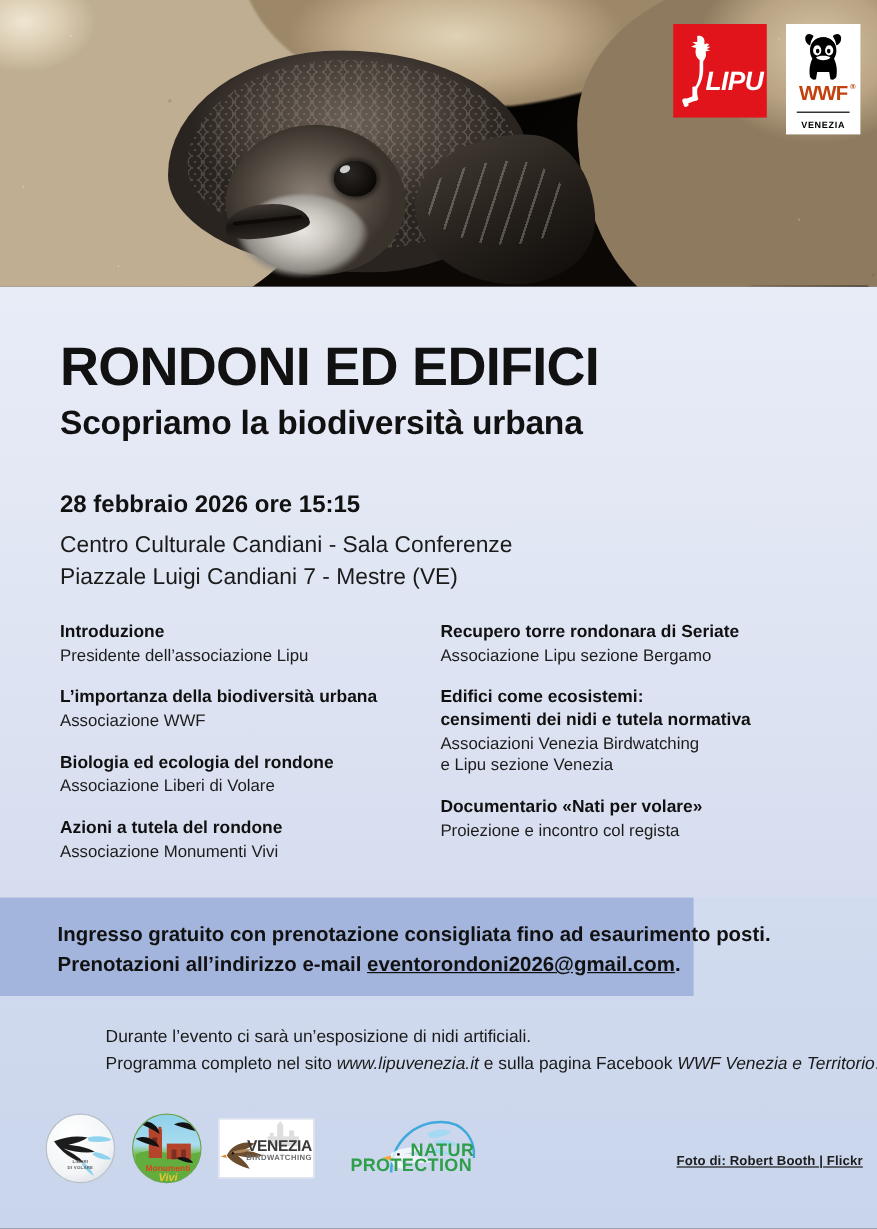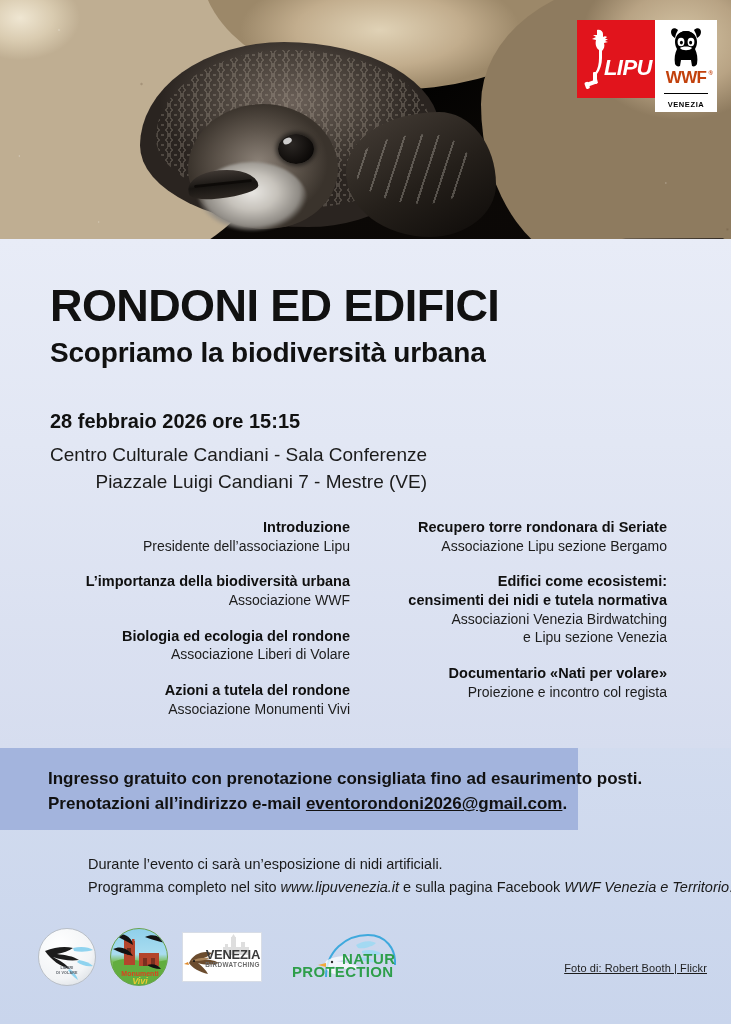--- a/index.html
+++ b/index.html
@@ -170,21 +170,21 @@
     border-radius: inherit;
     opacity: .55;
   }
 
   
   .hero-logos {
     position: absolute;
     right: 14px; top: 20px;
     display: flex;
     align-items: flex-start;
-    gap: 0;
+    gap: 16px;
   }
   .lipu-logo {
     width: 78px; height: 78px;
     background: #e1141c;
     position: relative;
   }
   .lipu-bird {
     position: absolute; left: 6px; top: 8px;
     width: 30px; height: 62px;
   }
@@ -325,21 +325,20 @@
   }
 
   
   .info {
     position: absolute;
     left: 0; top: 239px;
     width: 731px; height: 509px;
     background: linear-gradient(180deg, #e8ecf7 0%, #e2e7f4 40%, #d6ddef 100%);
     z-index: 2;
     pointer-events: none;
-    text-align: right;
   }
   .info-inner { position: relative; width: 100%; height: 100%; pointer-events: auto; }
 
   .title {
     position: absolute;
     left: 50px; top: 44px;
     font-size: 45px;
     font-weight: 700;
     color: #111;
     letter-spacing: -0.6px;
@@ -495,23 +494,23 @@
   }
   .np-w2 {
     position: absolute; left: 16px; top: 33px;
     font-size: 15px; font-weight: 700; color: #2e9e4a;
     letter-spacing: .3px; line-height: 1;
   }
 
   
   .credit {
     position: absolute;
-    right: 24px; top: 962px;
+    right: 12px; top: 962px;
     font-size: 11px;
-    font-weight: 400;
+    font-weight: 700;
     color: #1d1d1d;
     text-decoration: underline;
     letter-spacing: .1px;
     z-index: 3;
     white-space: nowrap;
   }
 </style>
 </head>
 <body>
 

